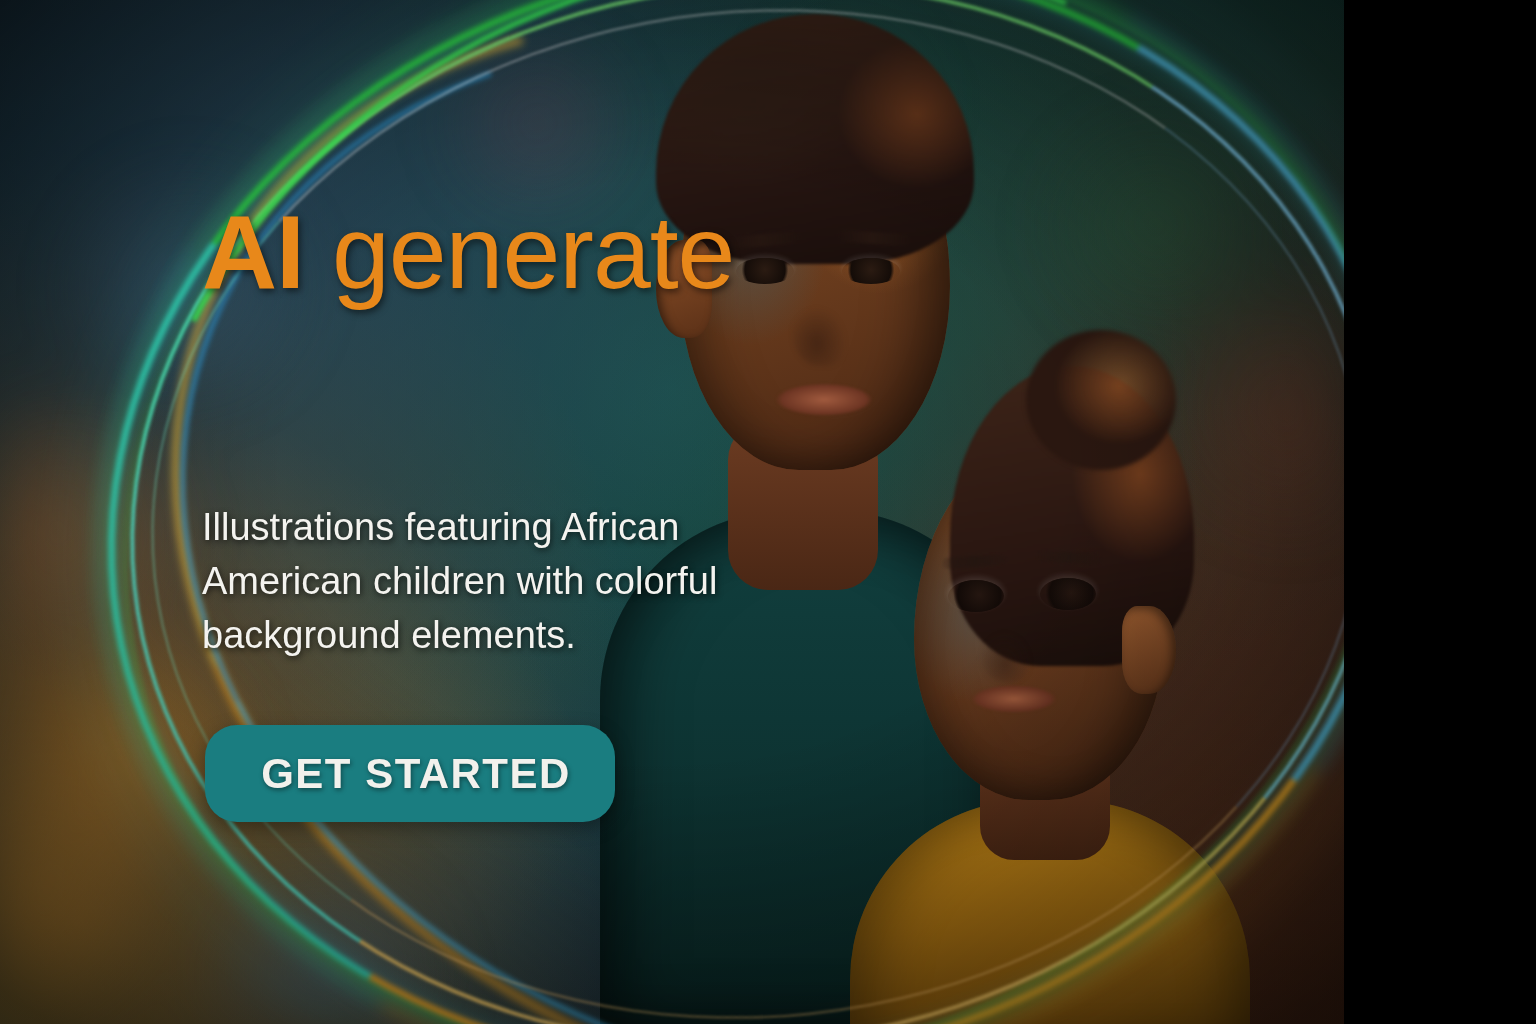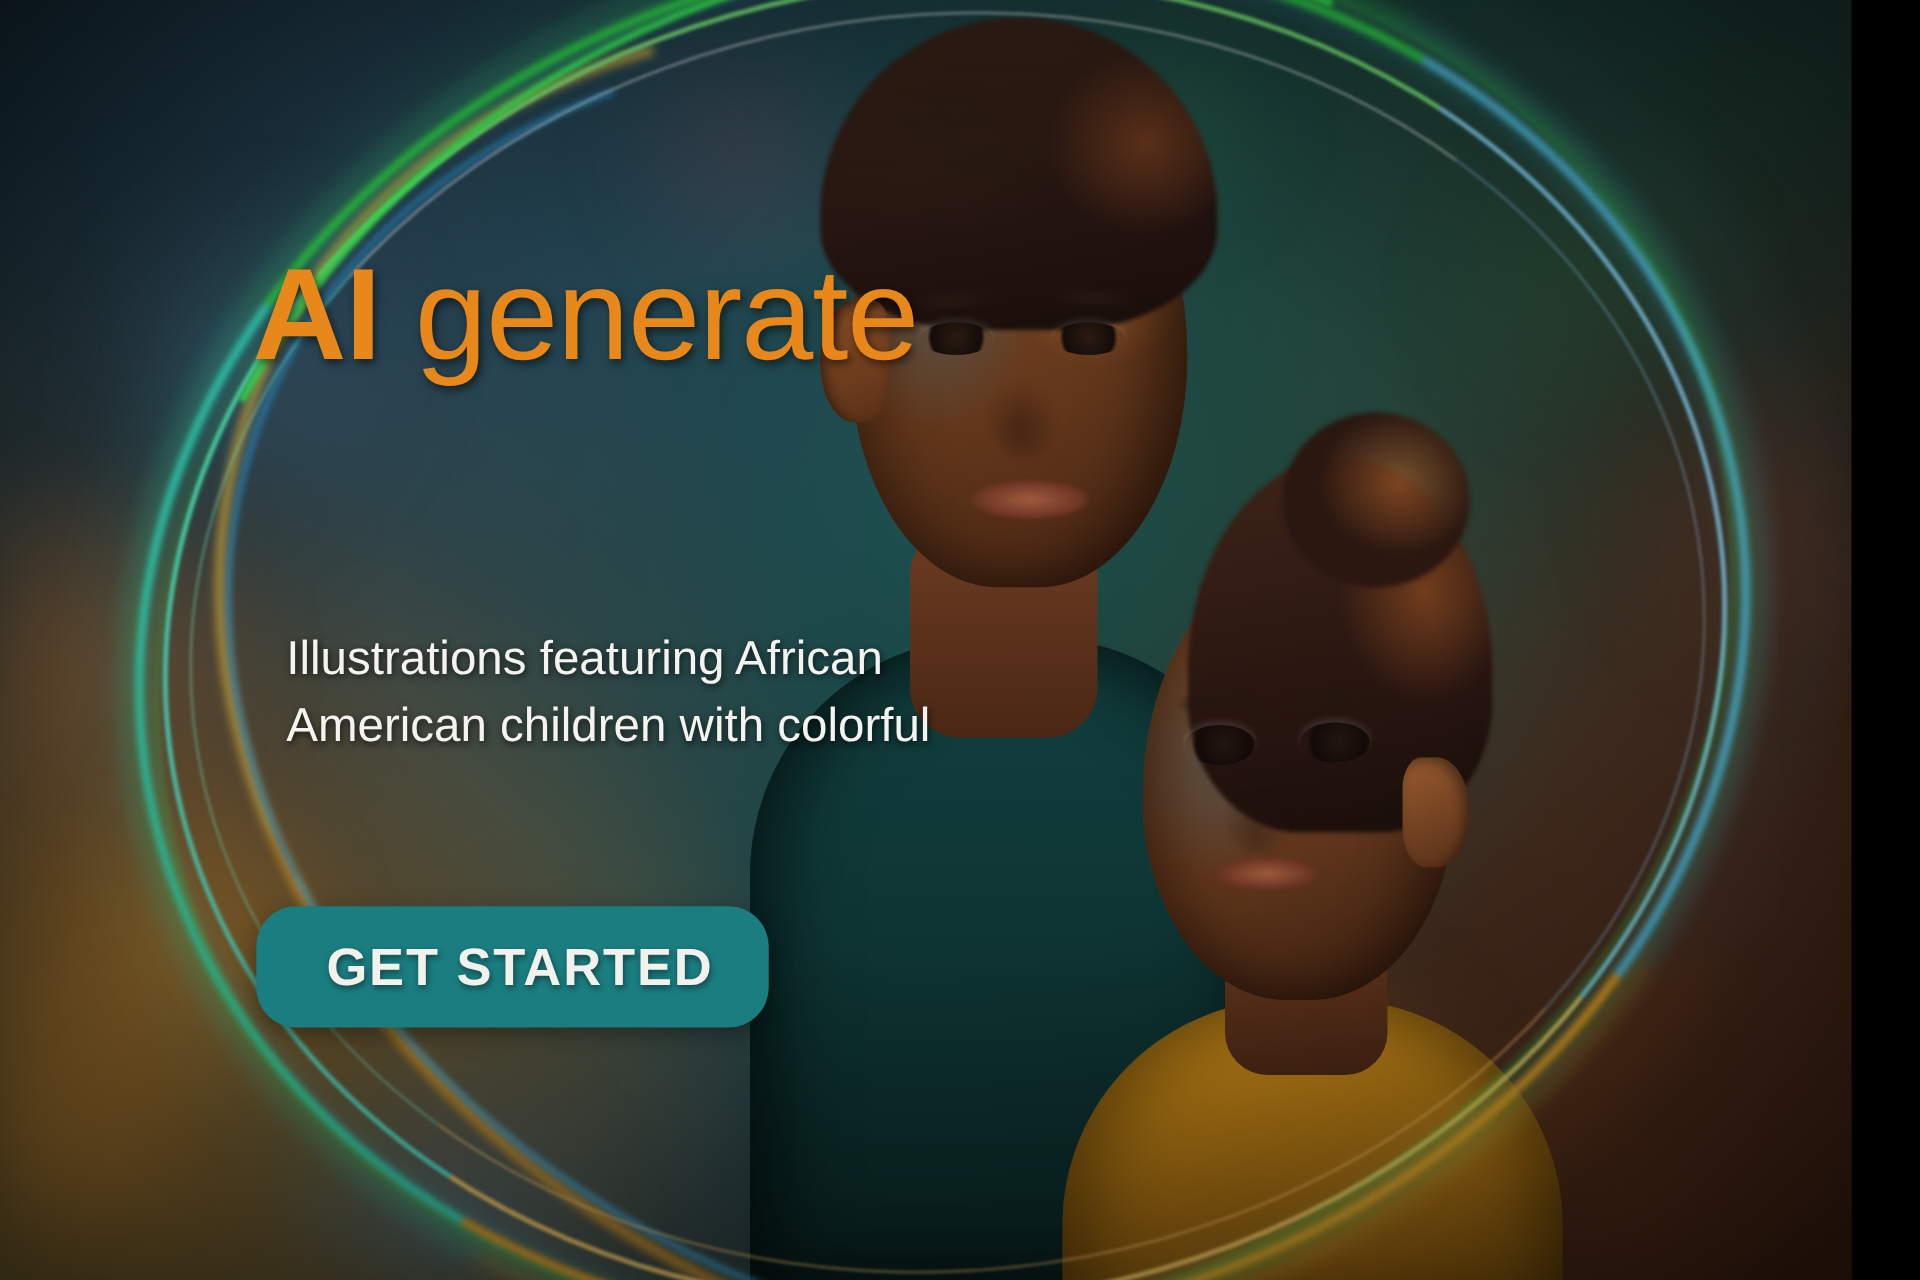--- a/index.html
+++ b/index.html
@@ -7,23 +7,23 @@
 
   html, body {
     width:1536px; height:1024px;
     background:#000;
     font-family:"Liberation Sans", sans-serif;
     overflow:hidden;
   }
 
   .banner{
     position:relative;
-    width:1481px; height:1024px;
+    width:1344px; height:1024px;
     overflow:hidden;
-    background:#7f1d1d;
+    background:#701a75;
   }
 
   
   .bg-base{
     position:absolute; inset:0;
     background:
       radial-gradient(circle at 22% 18%, rgba(42,72,92,.85) 0%, rgba(18,34,44,0) 42%),
       radial-gradient(circle at 10% 62%, rgba(150,86,36,.48) 0%, rgba(60,34,14,0) 36%),
       radial-gradient(circle at 6% 90%, rgba(214,140,40,.55) 0%, rgba(90,56,16,0) 34%),
       radial-gradient(circle at 34% 88%, rgba(40,84,120,.40) 0%, rgba(14,30,44,0) 34%),
@@ -263,21 +263,20 @@
     font-size:152px; font-weight:700; line-height:1;
     letter-spacing:-2px; white-space:nowrap;
     text-shadow:3px 4px 9px rgba(0,0,0,.55);
   }
 
   .subtitle{
     position:absolute; left:202px; top:500px;
     width:640px;
     font-size:38px; font-weight:400; line-height:54px;
     text-shadow:1px 2px 6px rgba(0,0,0,.70);
-    margin-left:27px;
   }
   .subtitle .line{ display:block; }
 
   .cta{
     position:absolute; left:205px; top:725px;
     width:410px; height:97px;
     border:none; border-radius:32px;
     font-size:42px; font-weight:700; letter-spacing:1.5px;
     cursor:pointer;
     display:flex; align-items:center; justify-content:center;
@@ -343,18 +342,19 @@
   <div class="content">
 
     <div class="kicker" style="color: rgb(232, 136, 26);">
       <span class="strong">AI</span><span> generate</span>
     </div>
 
 
     <p class="subtitle" style="color: rgb(244, 243, 239);">
       <span class="line">Illustrations featuring African</span>
       <span class="line">American children with colorful</span>
+      <span class="line">background elements.</span>
     </p>
 
     <button class="cta" style="background: rgb(26, 125, 128); color: rgb(242, 241, 236); padding-left: 12px;">GET STARTED</button>
 
   </div>
 </div>
 
 </body></html>

